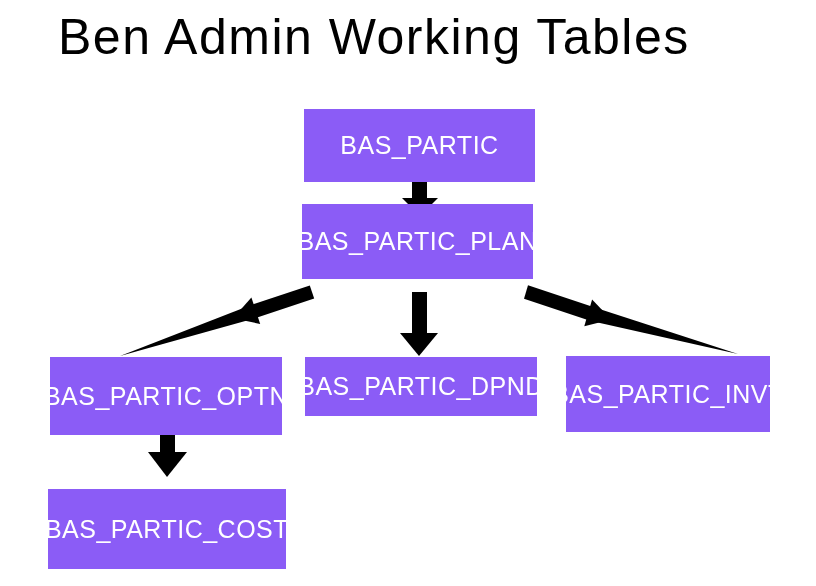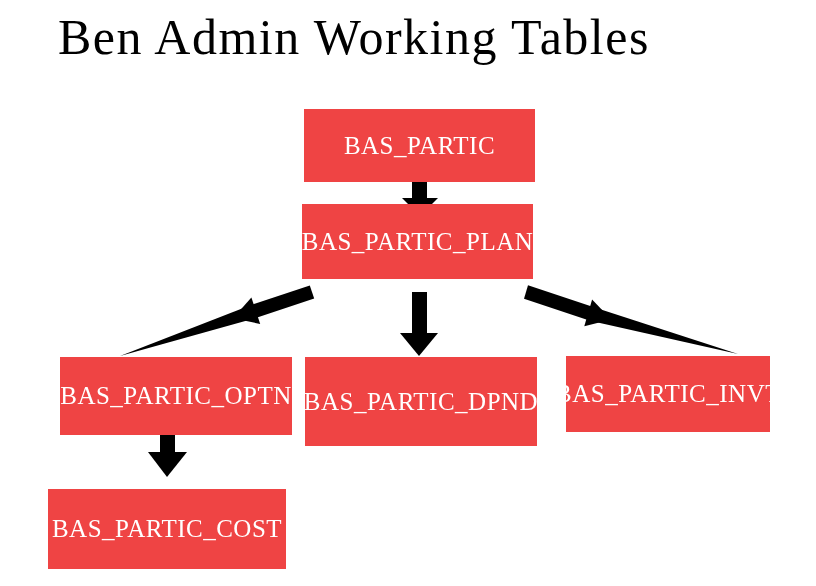--- a/index.html
+++ b/index.html
@@ -6,48 +6,48 @@
     margin: 0;
     padding: 0;
     background: #ffffff;
   }
   .canvas {
     position: relative;
     width: 816px;
     height: 586px;
     background: #ffffff;
     overflow: hidden;
-    font-family: Liberation Serif, serif;
+    font-family: Liberation Sans, sans-serif;
   }
   .title {
     position: absolute;
     left: 58px;
     top: 8px;
     width: 710px;
     font-size: 50px;
     font-weight: 300;
     letter-spacing: 1.5px;
     color: #000000;
     white-space: nowrap;
   }
   .node {
     position: absolute;
-    background: #ef4444;
+    background: #8b5cf6;
     color: #ffffff;
     display: flex;
     align-items: center;
     justify-content: center;
     font-size: 25px;
     letter-spacing: 0.5px;
     white-space: nowrap;
   }
   .node-partic { left: 304px; top: 109px; width: 231px; height: 73px; }
   .node-plan   { left: 302px; top: 204px; width: 231px; height: 75px; }
-  .node-optn   { left: 60px;  top: 357px; width: 232px; height: 78px; }
-  .node-dpnd   { left: 305px; top: 357px; width: 232px; height: 89px; }
+  .node-optn   { left: 50px;  top: 357px; width: 232px; height: 78px; }
+  .node-dpnd   { left: 305px; top: 357px; width: 232px; height: 59px; }
   .node-invt   { left: 566px; top: 356px; width: 204px; height: 76px; }
   .node-cost   { left: 48px;  top: 489px; width: 238px; height: 80px; }
   .arrow-layer {
     position: absolute;
     left: 0;
     top: 0;
     width: 816px;
     height: 586px;
   }
   .arrow-layer polygon { fill: #000000; stroke: none; }

